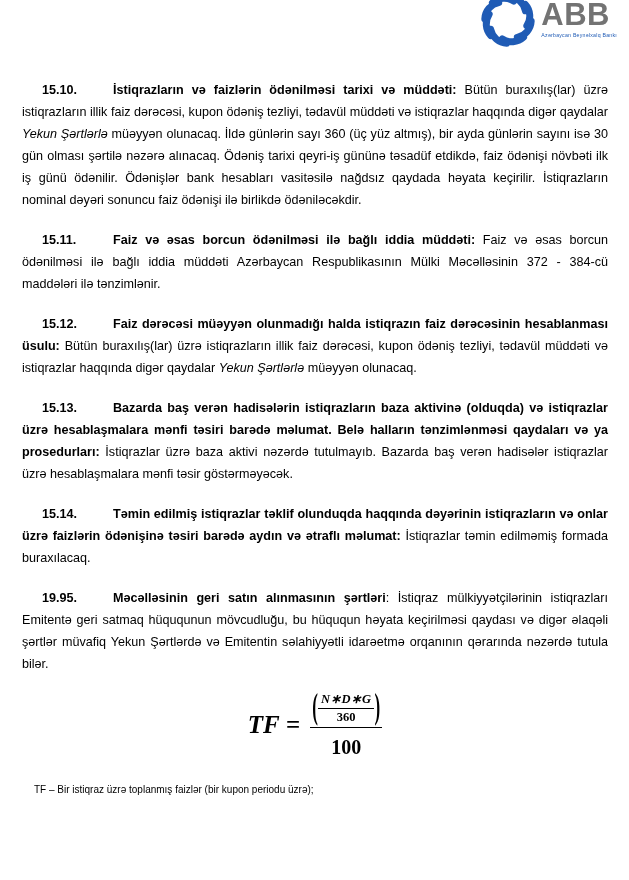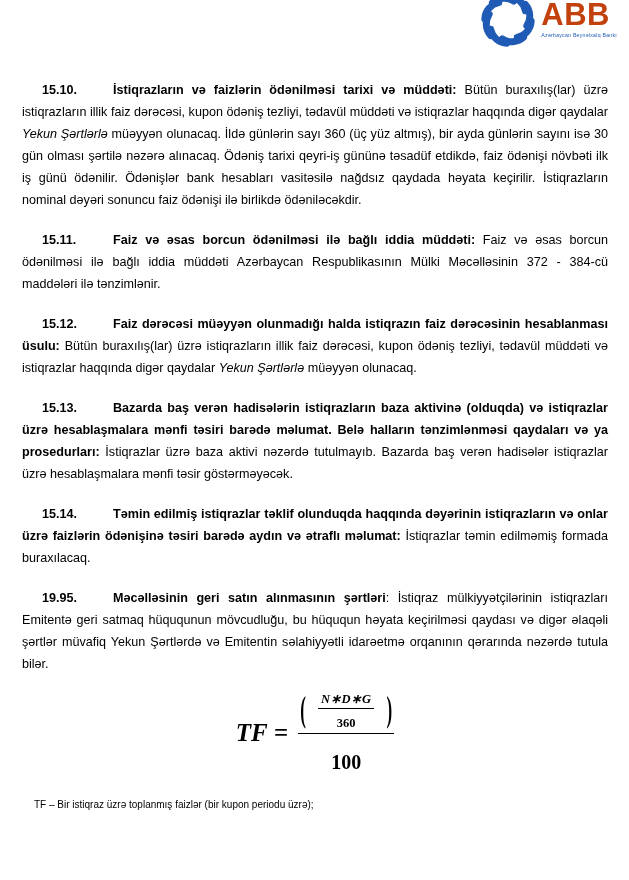--- a/index.html
+++ b/index.html
@@ -23,45 +23,45 @@
   
   .formula{
     margin-top:16px;text-align:center;
     font-family:"Liberation Serif",serif;font-weight:bold;
   }
   .formula .var{font-style:italic;}
   .f-lhs{font-size:25px;vertical-align:middle;margin-right:6px;}
   .frac{display:inline-flex;flex-direction:column;vertical-align:middle;text-align:center;}
   .frac .den{border-top:1.6px solid #000;}
   .outer>.num{display:flex;align-items:center;justify-content:center;padding:0 2px 2px 2px;}
-  .outer>.den{font-size:20px;padding-top:17px;}
+  .outer>.den{font-size:20px;padding-top:8px;}
   .paren{display:inline-block;font-size:17px;font-weight:bold;transform:scaleY(2.05);transform-origin:center;}
-  .inner{margin:0 12px;font-size:12.5px;}
+  .inner{margin:0 0;font-size:12.5px;}
   .inner .num{padding:0 3px 1px 3px;letter-spacing:0.5px;}
-  .inner .den{padding-top:7px;}
+  .inner .den{padding-top:1px;}
   .legend{font-size:10px;line-height:22px;margin:20px 0 0 12px;}
 </style>
 </head>
 <body>
 
 <div class="logo">
   <svg class="logo-icon" viewBox="0 0 100 100" xmlns="http://www.w3.org/2000/svg">
     <g stroke="#1f5bb5" stroke-width="12" fill="none" stroke-linecap="round">
       <path d="M 52 10 A 30 30 0 0 1 80 34" transform="rotate(0 50 50)"></path>
       <path d="M 52 10 A 30 30 0 0 1 80 34" transform="rotate(45 50 50)"></path>
       <path d="M 52 10 A 30 30 0 0 1 80 34" transform="rotate(90 50 50)"></path>
       <path d="M 52 10 A 30 30 0 0 1 80 34" transform="rotate(135 50 50)"></path>
       <path d="M 52 10 A 30 30 0 0 1 80 34" transform="rotate(180 50 50)"></path>
       <path d="M 52 10 A 30 30 0 0 1 80 34" transform="rotate(225 50 50)"></path>
       <path d="M 52 10 A 30 30 0 0 1 80 34" transform="rotate(270 50 50)"></path>
       <path d="M 52 10 A 30 30 0 0 1 80 34" transform="rotate(315 50 50)"></path>
     </g>
   </svg>
   <div class="logo-text">
-    <div class="logo-abbr" style="color:#c2410c">ABB</div>
+    <div class="logo-abbr" style="color:#737373">ABB</div>
     <div class="logo-tagline" style="color:#1f5bb5">Azərbaycan Beynəlxalq Bankı</div>
   </div>
 </div>
 
 <div class="content">
   <div id="paragraphs">
       <p class="para"><span class="pnum">15.10.</span><span class="heading">İstiqrazların və faizlərin ödənilməsi tarixi və müddəti:</span><span> Bütün buraxılış(lar) üzrə istiqrazların illik faiz dərəcəsi, kupon ödəniş tezliyi, tədavül müddəti və istiqrazlar haqqında digər qaydalar </span><i>Yekun Şərtlərlə</i><span> müəyyən olunacaq. İldə günlərin sayı 360 (üç yüz altmış), bir ayda günlərin sayını isə 30 gün olması şərtilə nəzərə alınacaq. Ödəniş tarixi qeyri-iş gününə təsadüf etdikdə, faiz ödənişi növbəti ilk iş günü ödənilir. Ödənişlər bank hesabları vasitəsilə nağdsız qaydada həyata keçirilir. İstiqrazların nominal dəyəri sonuncu faiz ödənişi ilə birlikdə ödəniləcəkdir.</span></p>
       <p class="para"><span class="pnum">15.11.</span><span class="heading">Faiz və əsas borcun ödənilməsi ilə bağlı iddia müddəti:</span><span> Faiz və əsas borcun ödənilməsi ilə bağlı iddia müddəti Azərbaycan Respublikasının Mülki Məcəlləsinin 372 - 384-cü maddələri ilə tənzimlənir.</span></p>
       <p class="para"><span class="pnum">15.12.</span><span class="heading">Faiz dərəcəsi müəyyən olunmadığı halda istiqrazın faiz dərəcəsinin hesablanması üsulu:</span><span> Bütün buraxılış(lar) üzrə istiqrazların illik faiz dərəcəsi, kupon ödəniş tezliyi, tədavül müddəti və istiqrazlar haqqında digər qaydalar </span><i>Yekun Şərtlərlə</i><span> müəyyən olunacaq.</span></p>
       <p class="para"><span class="pnum">15.13.</span><span class="heading">Bazarda baş verən hadisələrin istiqrazların baza aktivinə (olduqda) və istiqrazlar üzrə hesablaşmalara mənfi təsiri barədə məlumat. Belə halların tənzimlənməsi qaydaları və ya prosedurları:</span><span> İstiqrazlar üzrə baza aktivi nəzərdə tutulmayıb. Bazarda baş verən hadisələr istiqrazlar üzrə hesablaşmalara mənfi təsir göstərməyəcək.</span></p>

